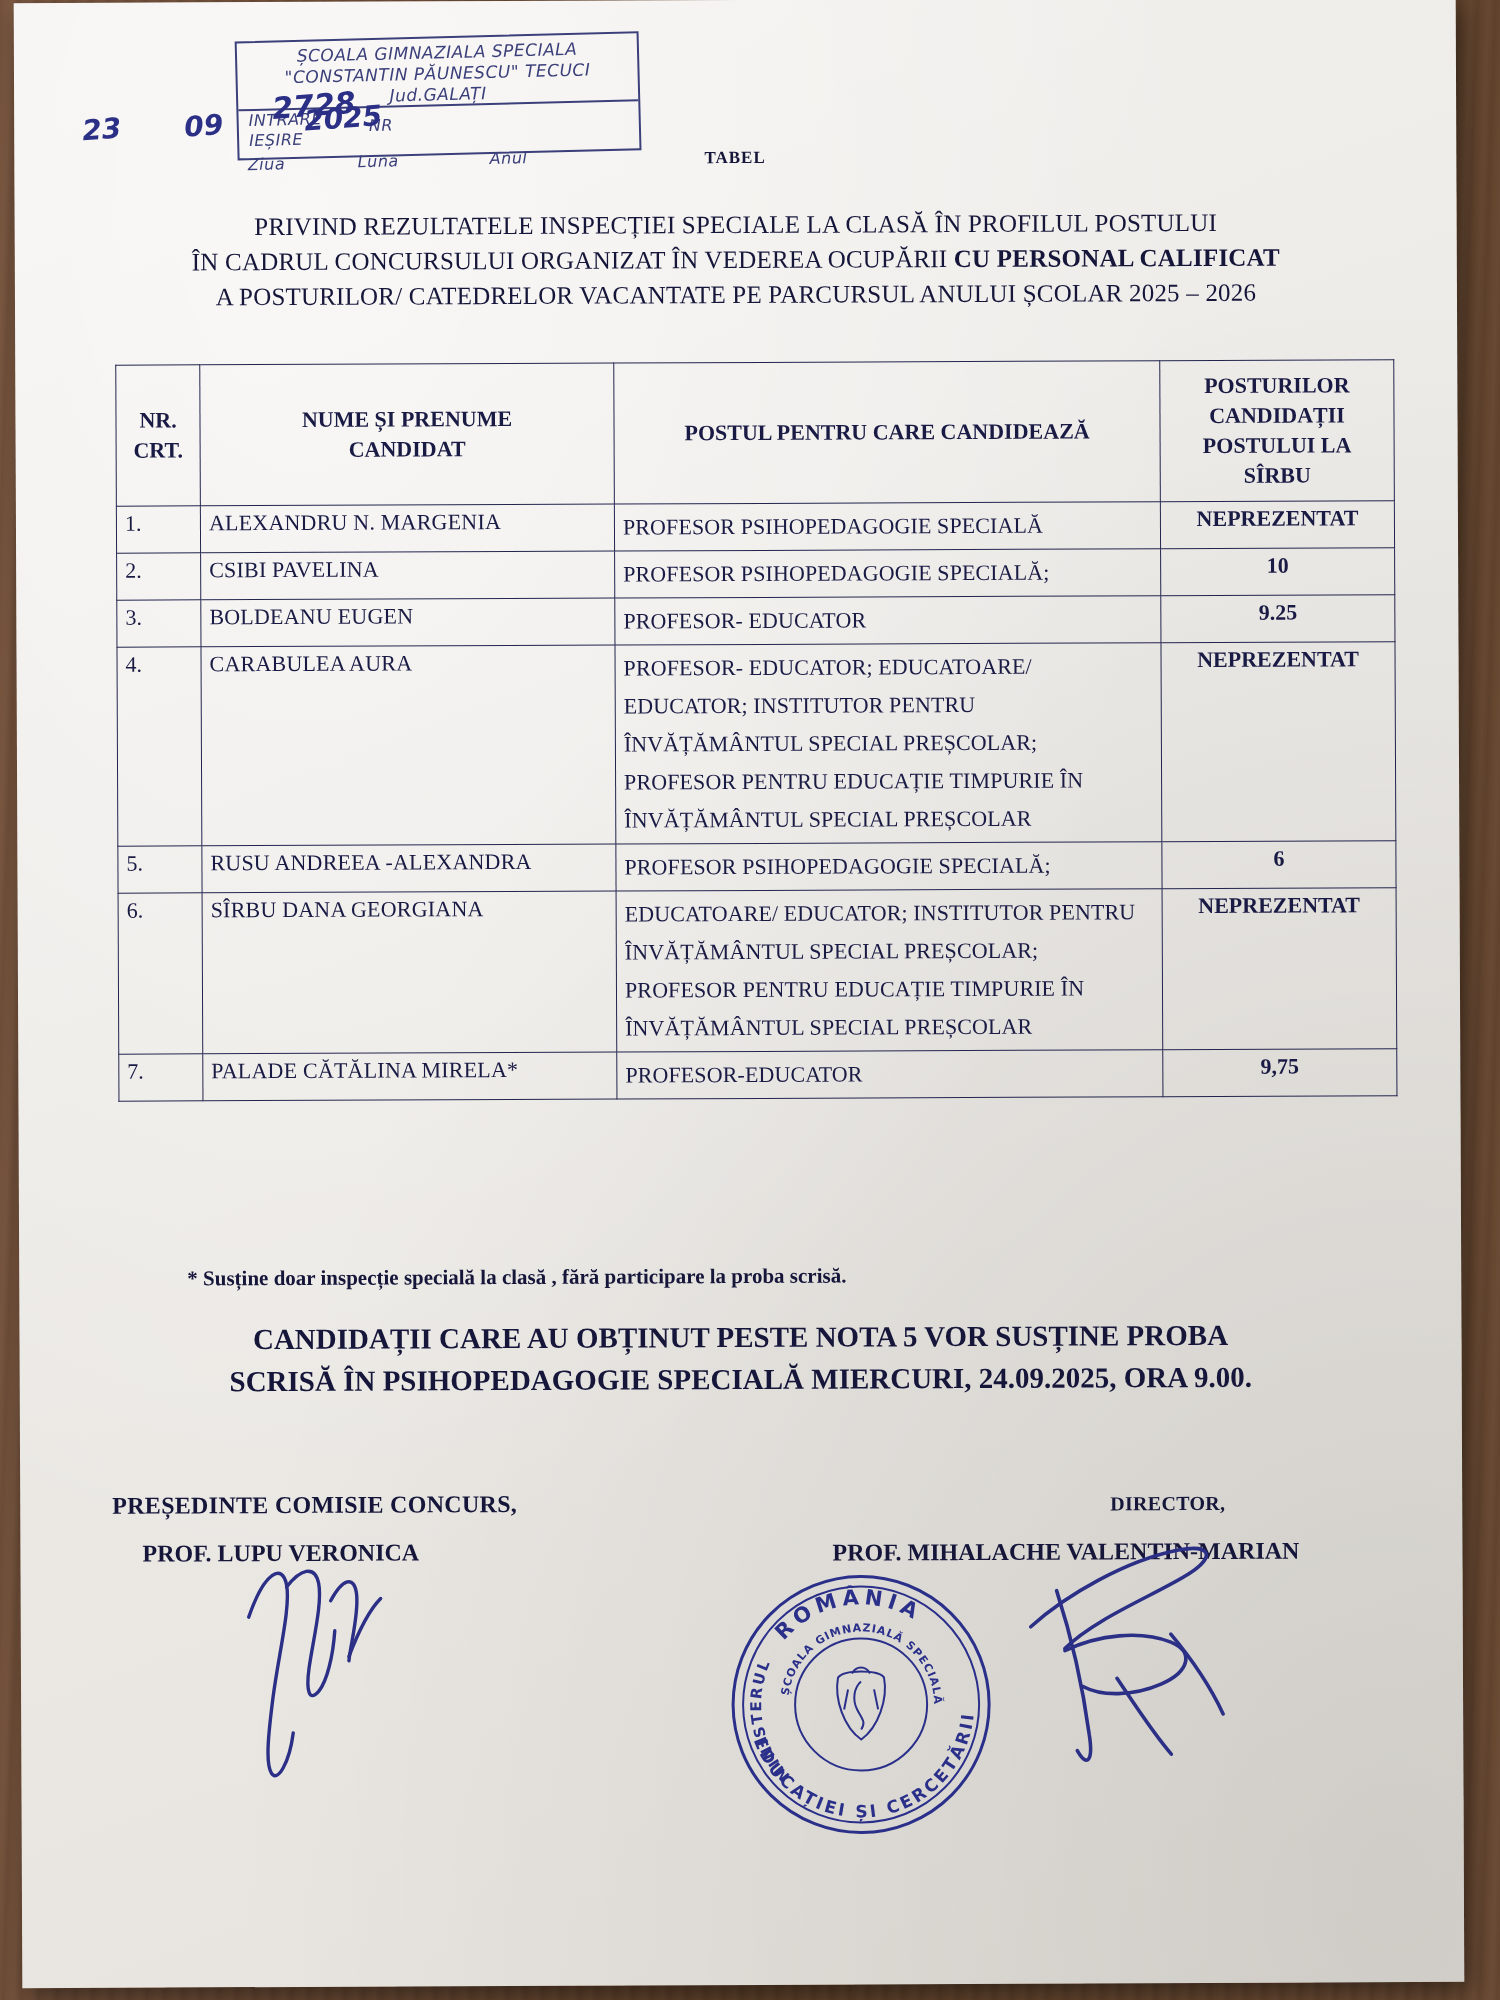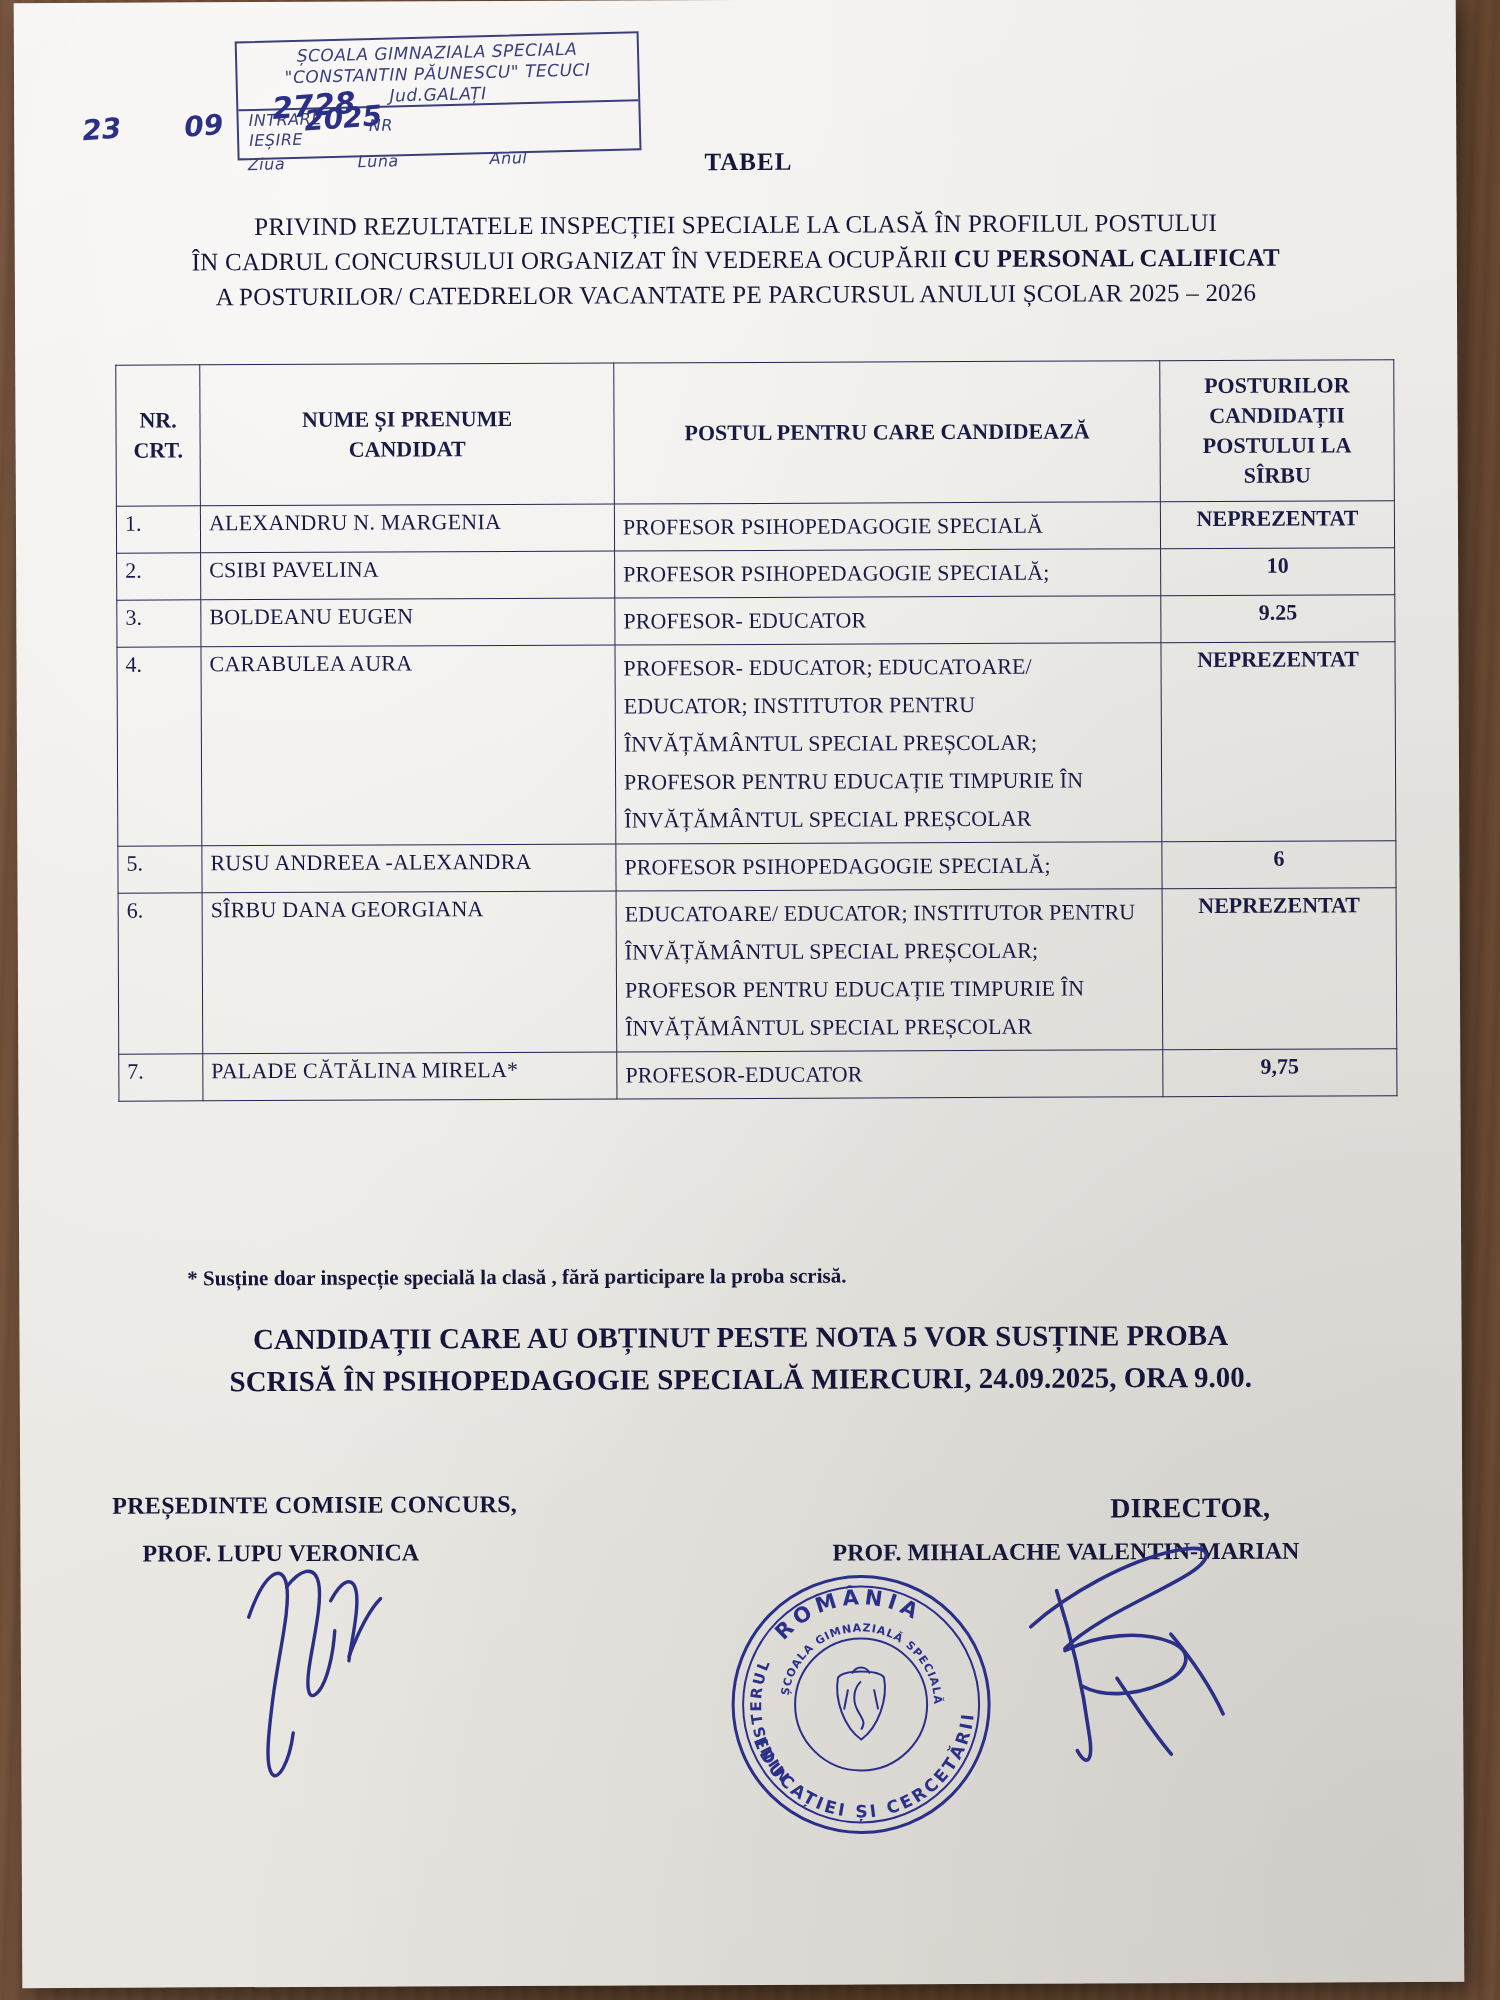--- a/index.html
+++ b/index.html
@@ -88,21 +88,21 @@
   .hand-nr   { left: 258px; top: 86px; font-size: 30px; }
   .hand-ziua { left: 68px;  top: 110px; font-size: 28px; }
   .hand-luna { left: 170px; top: 107px; font-size: 28px; }
   .hand-anul { left: 290px; top: 100px; font-size: 28px; }
 
   
   .tabel-title {
     position: absolute;
     left: 690px;
     top: 148px;
-    font-size: 25px;
+    font-size: 17px;
     font-weight: bold;
     letter-spacing: 1px;
   }
   .subtitle {
     position: absolute;
     left: 0;
     width: 100%;
     text-align: center;
     font-size: 25px;
     line-height: 34px;
@@ -184,21 +184,21 @@
     position: absolute;
     left: 122px;
     top: 1538px;
     font-size: 24px;
     font-weight: bold;
   }
   .sig-right-title {
     position: absolute;
     left: 1090px;
     top: 1494px;
-    font-size: 28px;
+    font-size: 20px;
     font-weight: bold;
     letter-spacing: .3px;
   }
   .sig-right-name {
     position: absolute;
     left: 812px;
     top: 1540px;
     font-size: 24px;
     font-weight: bold;
   }

